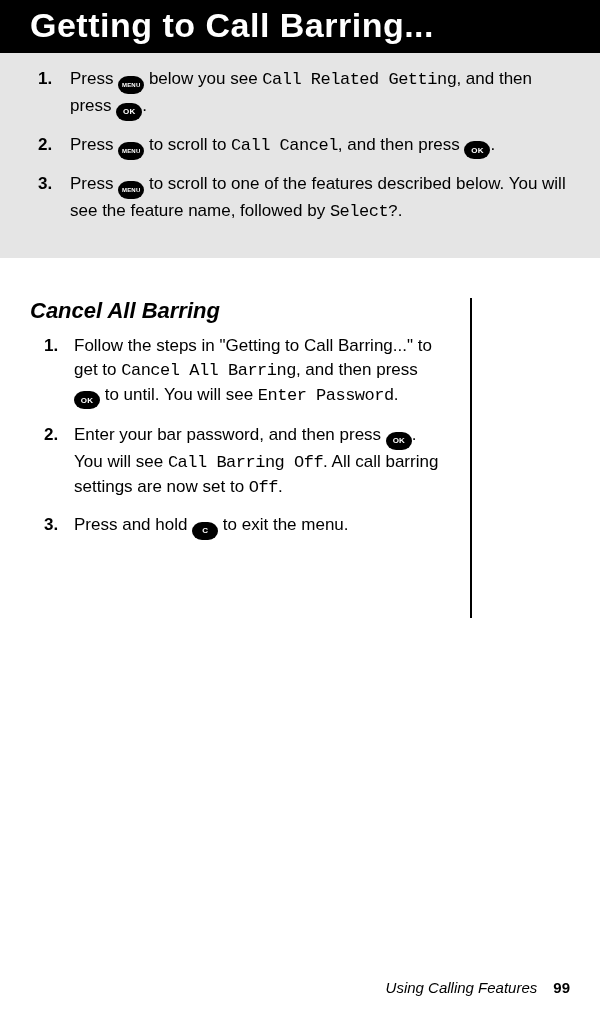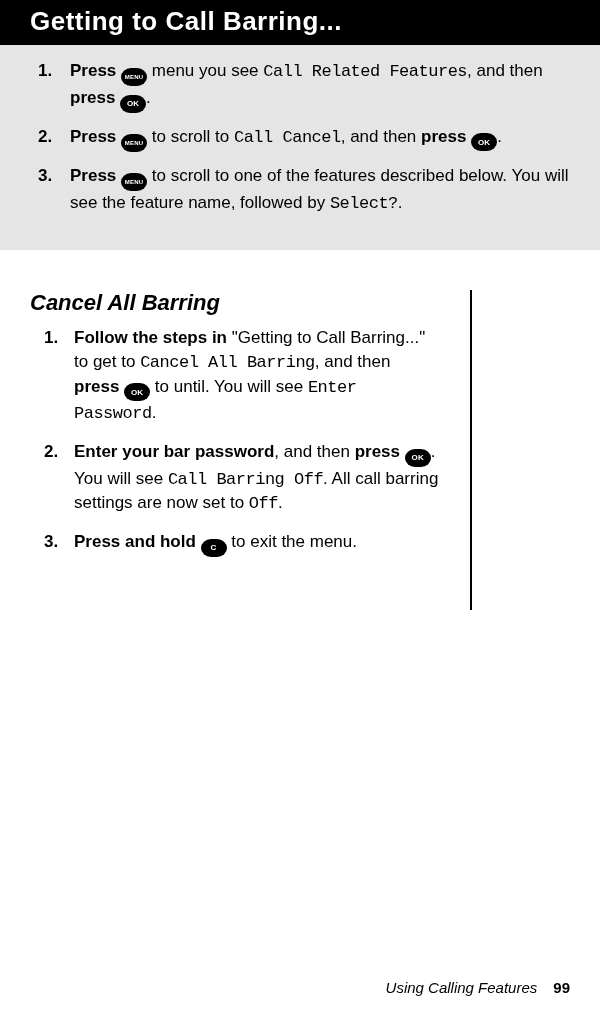--- a/index.html
+++ b/index.html
@@ -1,51 +1,51 @@
 <!DOCTYPE html>
 <html><head>
 <meta charset="utf-8">
 <style>
   * { margin: 0; padding: 0; box-sizing: border-box; }
   html, body { width: 600px; height: 1036px; font-family: Arial, Helvetica, sans-serif; background: #fff; color: #000; }
   .page { position: relative; width: 600px; height: 1036px; padding: 0 30px; }
   .title-bar { background: #000; color: #fff; margin: 0 -30px; padding: 6px 30px 8px 30px; }
-  .title-bar h1 { font-size: 26px; font-weight: 900; font-family: Arial, Helvetica, sans-serif; letter-spacing: 0.5px; }
+  .title-bar h1 { font-size: 34px; font-weight: 900; font-family: Arial, Helvetica, sans-serif; letter-spacing: 0.5px; }
   .grey-box { background: #e5e5e5; margin: 0 -30px; padding: 14px 30px 22px 30px; }
   ol.main-list { list-style: none; counter-reset: mainitem; padding-left: 0; }
   ol.main-list > li { counter-increment: mainitem; position: relative; padding-left: 40px; margin-bottom: 12px; font-size: 17px; line-height: 1.4; }
   ol.main-list > li::before { content: counter(mainitem) "."; position: absolute; left: 8px; top: 0; font-weight: 900; font-size: 17px; }
   .body-area { display: flex; margin-top: 40px; }
   .left-col { flex: 0 0 440px; padding-right: 30px; }
   .right-col { flex: 1; border-left: 2px solid #000; min-height: 320px; }
   .section-heading { font-size: 22px; font-weight: 900; font-style: italic; margin-bottom: 10px; }
   .intro-line { font-size: 17px; margin-bottom: 12px; }
   ol.sub-list { list-style: none; counter-reset: subitem; padding-left: 0; }
   ol.sub-list > li { counter-increment: subitem; position: relative; padding-left: 44px; margin-bottom: 14px; font-size: 17px; line-height: 1.4; }
   ol.sub-list > li::before { content: counter(subitem) "."; position: absolute; left: 14px; top: 0; font-weight: 900; font-size: 17px; }
   .icon { display: inline-flex; align-items: center; justify-content: center; width: 26px; height: 18px; background: #000; color: #fff; border-radius: 10px / 9px; font-size: 8px; font-weight: 700; vertical-align: -3px; letter-spacing: 0.2px; }
   .icon.menu { font-size: 6px; }
   .mono { font-family: "Courier New", monospace; font-size: 17px; letter-spacing: -0.5px; }
-  .b { font-weight: 700; }
+  .b { font-weight: 400; }
   .footer { position: absolute; bottom: 40px; right: 30px; font-size: 15px; font-style: italic; }
   .footer .pg { font-style: normal; font-weight: 900; margin-left: 16px; }
 </style>
 </head>
 <body>
 
 <div class="page">
 
   <div class="title-bar">
     <h1>Getting to Call Barring...</h1>
   </div>
 
   <div class="grey-box">
     <ol class="main-list">
       <li>
-        <span class="b">Press </span><span class="icon menu">MENU</span><span> menu you see </span><span class="mono">Call Related Features</span><span>, and then </span><span class="b">press </span><span class="icon">OK</span><span>.</span>
+        <span class="b">Press </span><span class="icon menu">MENU</span><span> below you see </span><span class="mono">Call Related Getting</span><span>, and then </span><span class="b">press </span><span class="icon">OK</span><span>.</span>
       </li>
       <li>
         <span class="b">Press </span><span class="icon menu">MENU</span><span> to scroll to </span><span class="mono">Call Cancel</span><span>, and then </span><span class="b">press </span><span class="icon">OK</span><span>.</span>
       </li>
       <li>
         <span class="b">Press </span><span class="icon menu">MENU</span><span> to scroll to one of the features described below. You will see the feature name, followed by </span><span class="mono">Select?</span><span>.</span>
       </li>
     </ol>
   </div>
 

